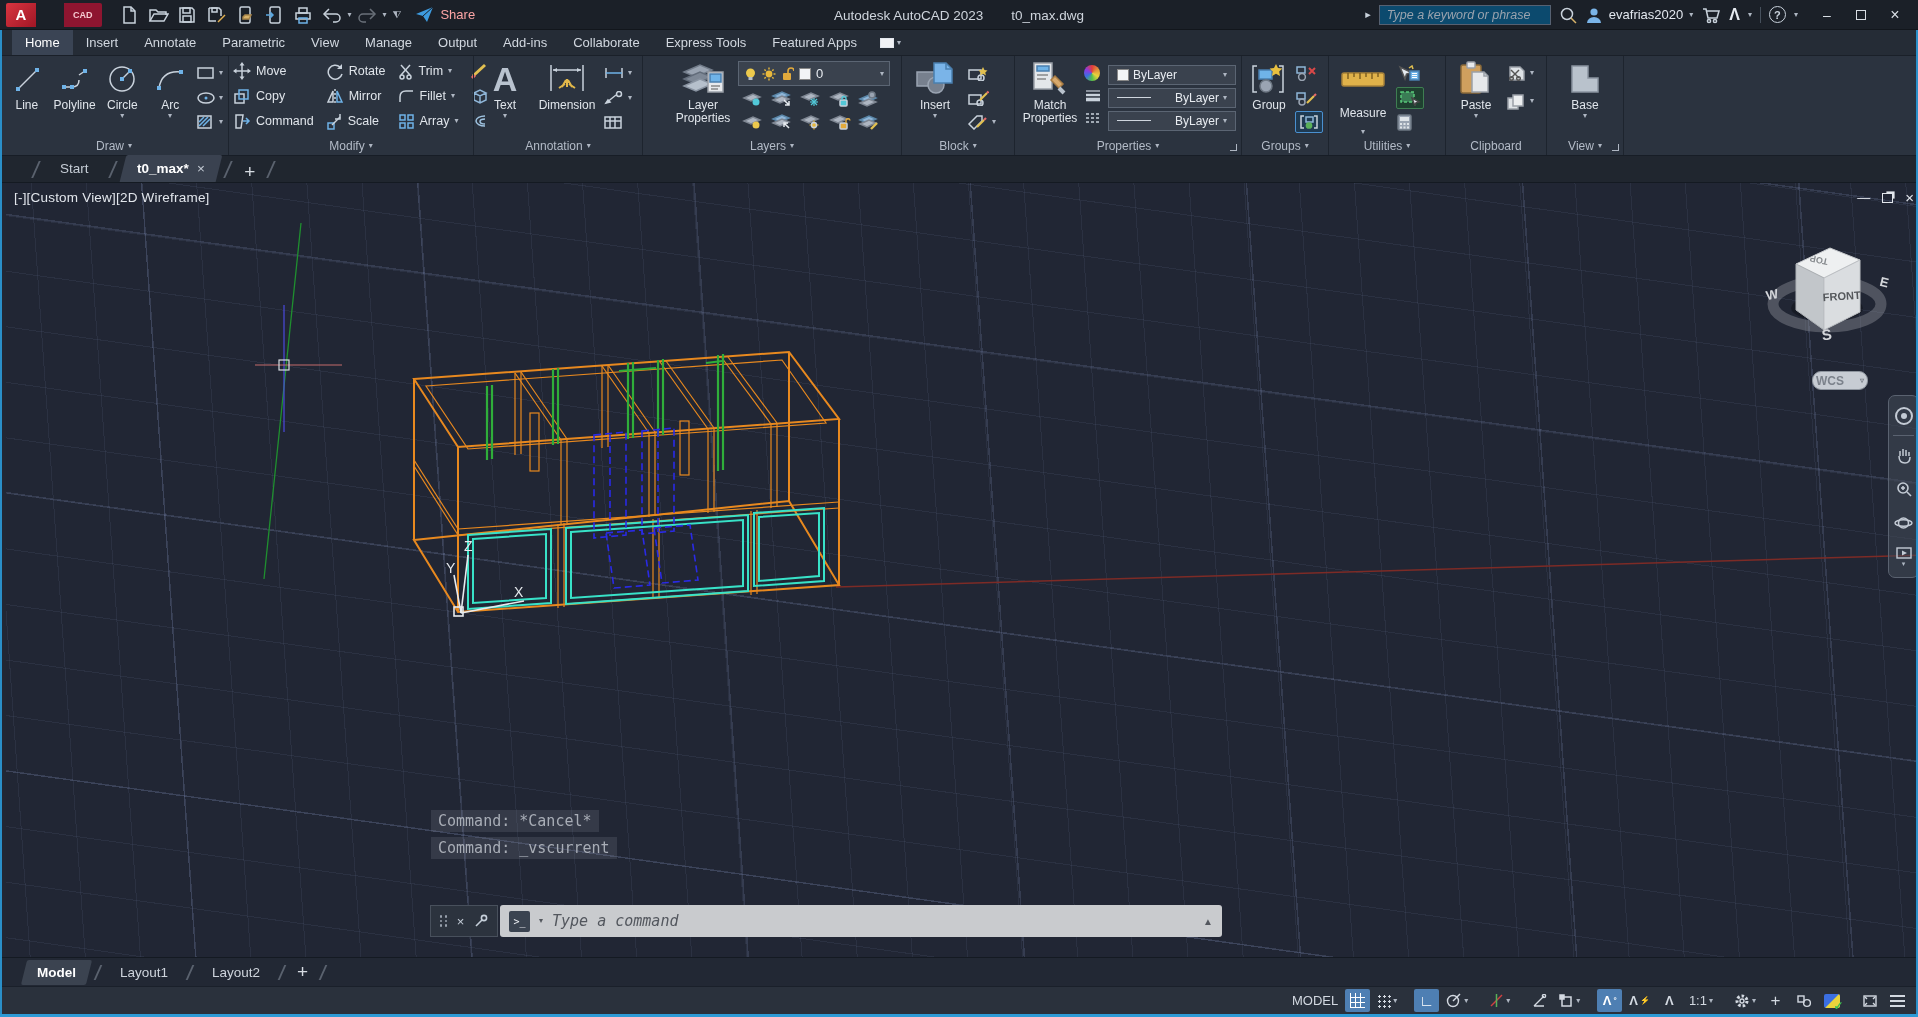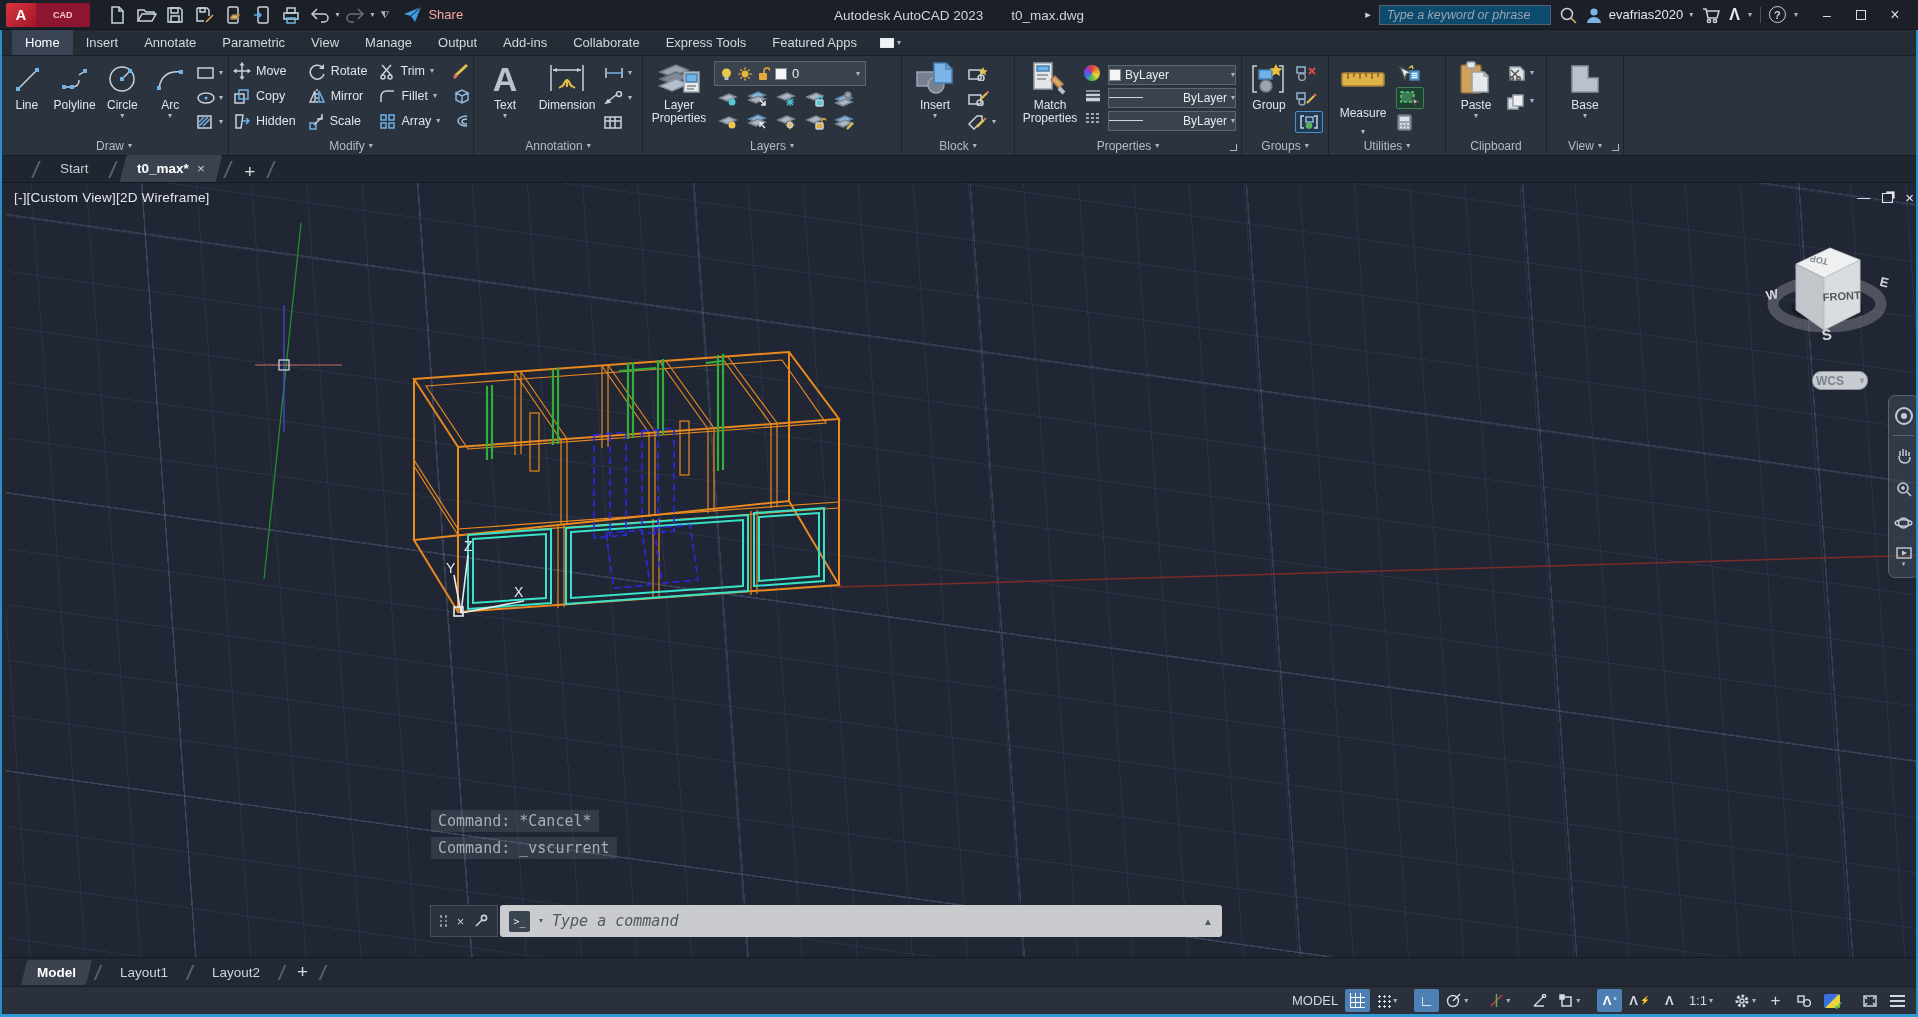--- a/index.html
+++ b/index.html
@@ -6,21 +6,21 @@
   html,body{width:1918px;height:1017px;}
   body{position:relative;background:#222734;font-family:"Liberation Sans",sans-serif;overflow:hidden;}
   svg{display:block;}
   .ico svg{stroke:#c9d2dc;fill:none;stroke-width:1.5;}
   .bf{fill:#6fb3e8;stroke:none;}
   .caret{font-size:8px;color:#aeb6c2;line-height:1;}
   
   .titlebar{height:30px;background:#1b2028;display:flex;align-items:center;color:#c9d2dc;position:relative;border-bottom:1px solid #12161c;}
   .logo{display:flex;align-items:center;height:30px;}
   .logoA{width:30px;height:24px;margin-left:6px;background:linear-gradient(135deg,#d93540,#a01625);color:#fff;font-weight:bold;font-size:15px;display:flex;align-items:center;justify-content:center;border-radius:2px 0 0 2px;}
-  .logoCAD{height:24px;background:#8e1530;color:#f5c9d0;font-weight:bold;font-size:9px;display:flex;align-items:center;padding:0 17px;border-radius:0 2px 2px 0;}
+  .logoCAD{height:24px;background:#8e1530;color:#f5c9d0;font-weight:bold;font-size:9px;display:flex;align-items:center;padding:0 9px;border-radius:0 2px 2px 0;margin-left:28px;}
   .qat{display:flex;align-items:center;margin-left:14px;gap:2px;}
   .qi{width:27px;height:24px;display:flex;align-items:center;justify-content:center;border-radius:2px;}
   .qi.dim{opacity:.45;}
   .share{display:flex;align-items:center;gap:6px;color:#fca5a5;font-size:13px;margin-left:8px;}
   .tcenter{position:absolute;left:0;right:0;top:0;height:30px;display:flex;align-items:center;justify-content:center;gap:28px;font-size:13.5px;color:#ced4dc;pointer-events:none;}
   .tright{margin-left:auto;display:flex;align-items:center;gap:8px;padding-right:10px;}
   .searchbox{width:172px;height:20px;background:#0c4a6e;border:1px solid #566172;display:flex;align-items:center;padding:0 7px;font-size:12.5px;font-style:italic;color:#9aa3ae;}
   .winbtn{width:26px;height:22px;display:flex;align-items:center;justify-content:center;color:#d8dde4;font-size:14px;}
   .maxglyph{width:10px;height:10px;border:1.4px solid #d8dde4;}
   .user{display:flex;align-items:center;gap:6px;font-size:13px;color:#e2e7ee;}
@@ -42,21 +42,21 @@
   .rbig .ric{height:40px;display:flex;align-items:center;justify-content:center;}
   .scol{display:flex;flex-direction:column;justify-content:space-between;padding:3px 0;}
   .ssm{display:flex;align-items:center;gap:3px;height:22px;}
   .mgrid{display:grid;grid-template-columns:auto auto auto auto;column-gap:12px;row-gap:3px;align-content:center;padding:0 4px;}
   .msm{display:flex;align-items:center;gap:5px;font-size:12.5px;color:#e0e5eb;height:22px;}
   .laycol{display:flex;flex-direction:column;gap:3px;padding-top:2px;}
   .laydrop{height:25px;width:152px;background:#3a424e;border:1px solid #5b6573;display:flex;align-items:center;gap:5px;padding:0 5px;color:#e8ecf1;font-size:13px;}
   .laygrid{display:grid;grid-template-columns:repeat(5,29px);row-gap:3px;}
   .lti{display:flex;align-items:center;justify-content:center;height:20px;}
   .propgrid{display:grid;grid-template-columns:20px 128px;column-gap:4px;row-gap:3px;align-content:center;}
-  .pdrop{height:20px;background:#3a424e;border:1px solid #5b6573;display:flex;align-items:center;gap:4px;padding:0 0;font-size:12px;color:#e8ecf1;}
+  .pdrop{height:20px;background:#3a424e;border:1px solid #5b6573;display:flex;align-items:center;gap:4px;padding:0 8px;font-size:12px;color:#e8ecf1;}
   .pdrop .lnshort{width:34px;height:0;border-top:1.6px solid #cfd6de;}
   .swatchW{width:12px;height:12px;background:#f2f4f6;border:1px solid #888;}
   .cwheel{width:16px;height:16px;border-radius:50%;background:conic-gradient(#e23b3b,#e2953b,#ead43c,#53c04a,#3b6fe2,#8a3be2,#e23b3b);}
   .launcher{position:absolute;right:4px;bottom:4px;width:7px;height:7px;border-right:1.4px solid #aeb6c2;border-bottom:1.4px solid #aeb6c2;}
   .activebtn{border:1px solid #4a90d0;background:#1f3a52;border-radius:2px;}
   .greenbtn{border:1px solid #3f7f52;background:#1f4030;border-radius:2px;}
   
   .ftrow{height:27px;background:#20262f;display:flex;align-items:flex-end;padding-left:26px;color:#c6cdd6;font-size:13.5px;border-bottom:1px solid #141a22;text-align:center;}
   .ftab{display:flex;align-items:center;gap:8px;padding:4px 14px;height:27px;}
   .ftab.active{background:#3a4250;color:#fff;font-weight:bold;transform:skewX(-14deg);border-radius:2px 2px 0 0;}
@@ -388,21 +388,21 @@
         <span class="msm">
             <svg width="20" height="18">
               <path d="M4,6 L10,3 L16,6 L10,9 Z M4,6 v7 l6,3 6,-3 v-7 M10,9 v7" style="stroke:#8fb6d8"></path>
             </svg>
           </span>
         <span class="msm">
             <svg width="18" height="17">
               <path d="M3,2 h7 l-2,13 h-5 z"></path>
               <path d="M10,8 h6 M13,5 l3,3 -3,3" style="stroke:#6fb3e8"></path>
             </svg>
-            <span>Hidden</span>
+            <span>Command</span>
           </span>
         <span class="msm">
             <svg width="17" height="17">
               <rect x="2" y="10" width="6" height="6" style="stroke:#6fb3e8"></rect>
               <line x1="6" y1="12" x2="14" y2="4"></line>
               <path d="M14,1 v5 h-5"></path>
             </svg>
             <span>Scale</span>
           </span>
         <span class="msm">
@@ -477,21 +477,21 @@
     </div>
     <div class="plabel">
         <span>Annotation</span>
         <span class="caret">▾</span>
       </div>
   </div>
   <div class="psep"></div>
 
   <div class="panel" style="width:258px;">
     <div class="pbody">
-      <div class="rbig ico" style="width:62px;">
+      <div class="rbig ico" style="width:62px;margin-left:24px;">
         <span class="ric">
             <svg width="46" height="38">
               <path d="M4,12 L20,5 L32,10 L16,17 Z" style="fill:#9aa4b2;stroke:#727c8a"></path>
               <path d="M4,19 L20,12 L32,17 L16,24 Z" style="fill:#7e8896;stroke:#626c7a"></path>
               <path d="M4,26 L20,19 L32,24 L16,31 Z" style="fill:#b6c0cc;stroke:#8a94a2"></path>
               <rect x="28" y="12" width="15" height="20" style="fill:#e8eaed;stroke:#9aa0a8"></rect>
               <rect x="30" y="14" width="11" height="8" style="fill:#6fb3e8;stroke:#4a7fae"></rect>
               <line x1="31" y1="26" x2="40" y2="26" style="stroke:#888"></line>
               <line x1="31" y1="29" x2="38" y2="29" style="stroke:#888"></line>
             </svg>

